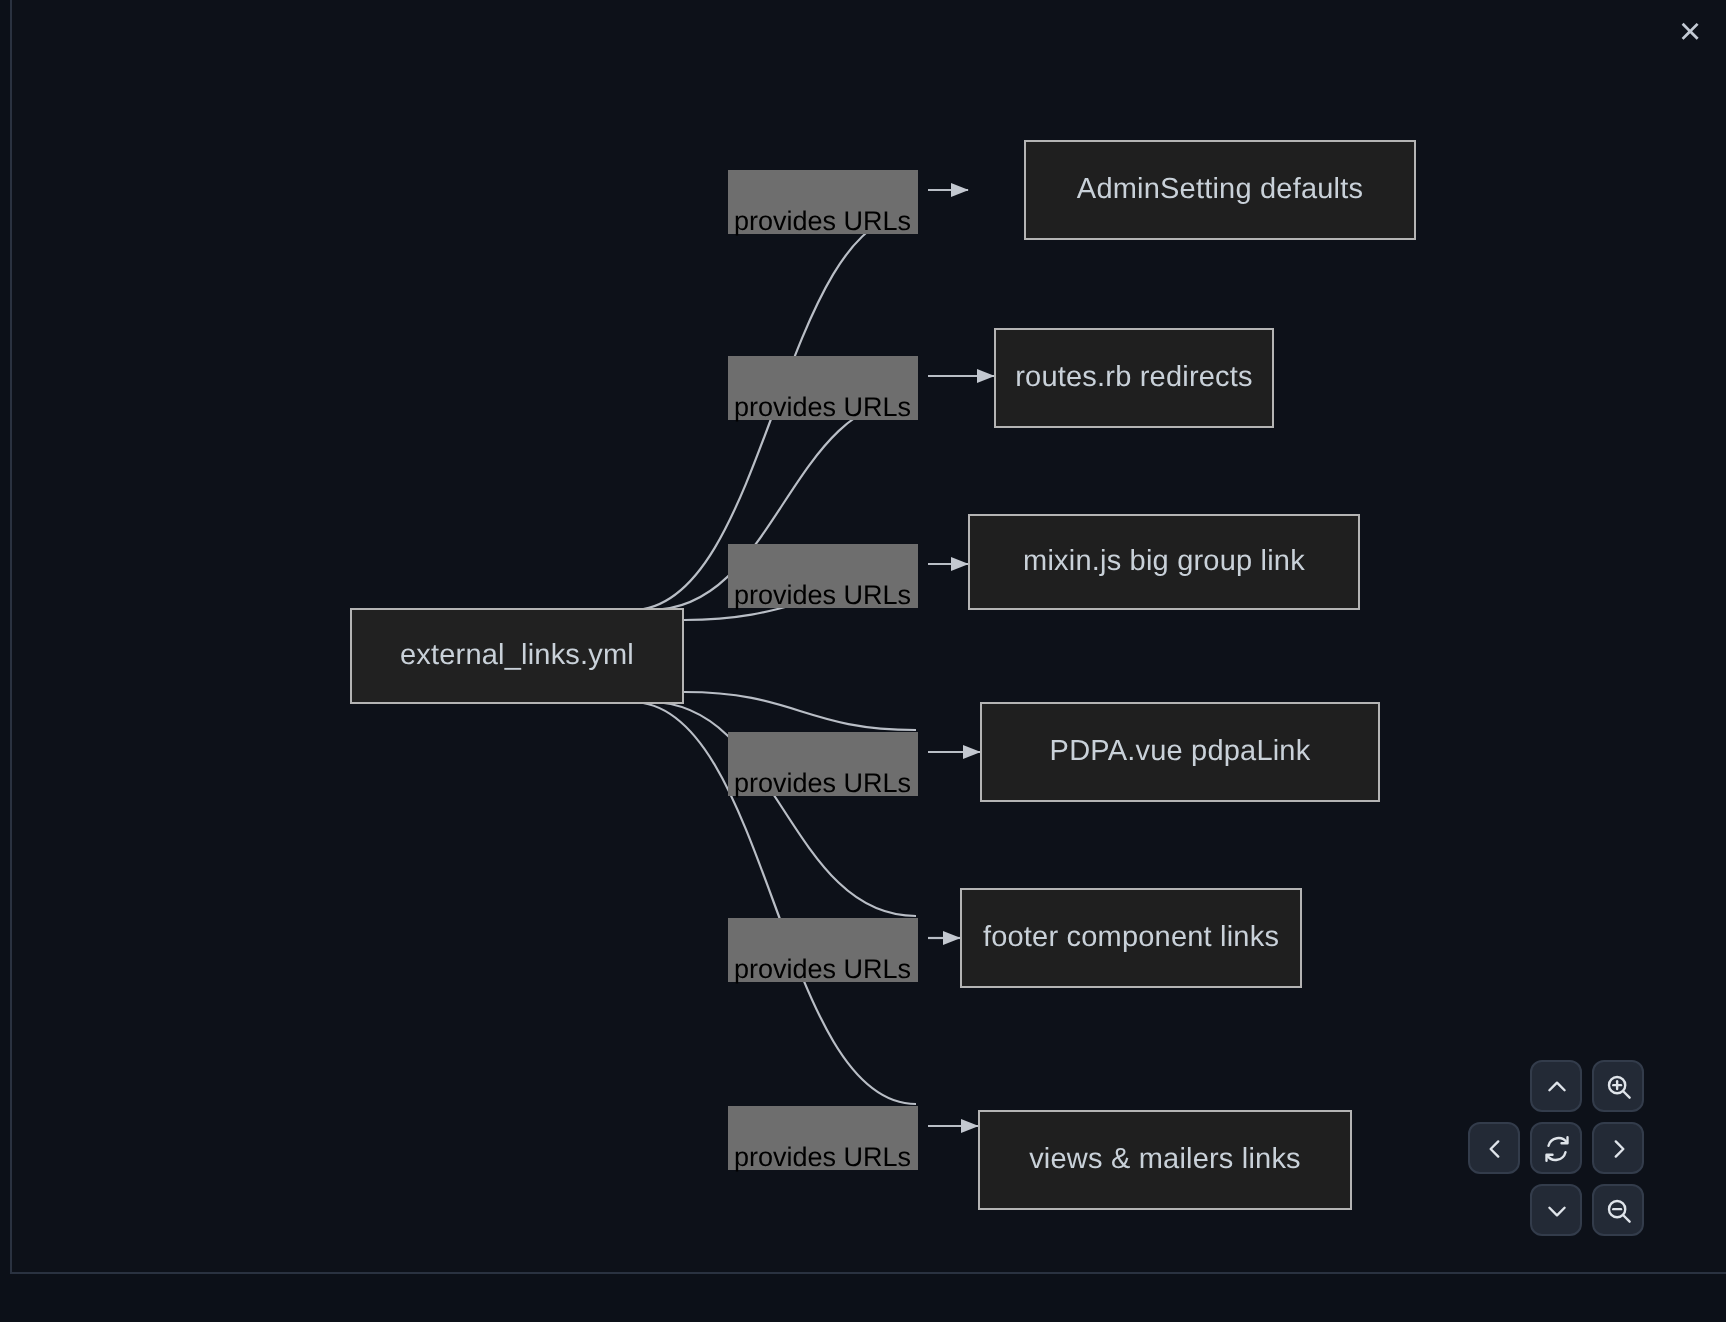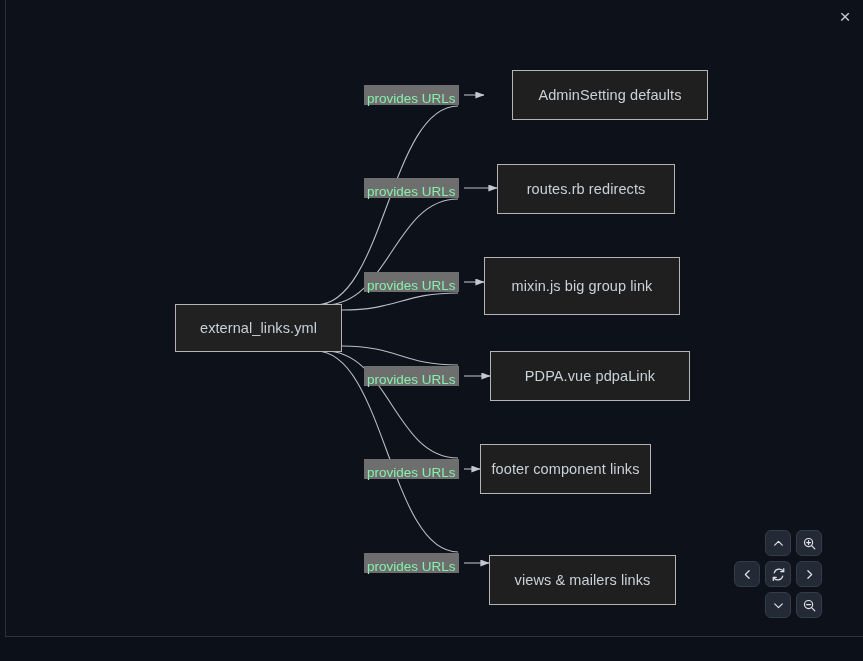--- a/index.html
+++ b/index.html
@@ -63,25 +63,25 @@
   }
   .node.source {
     background: #212121;
     text-align: center;
   }
 
   
   .edge-label {
     position: absolute;
     background: #6e6e6e;
-    color: #86efac;
+    color: #000000;
     font-size: 13.5px;
     line-height: 20px;
     height: 20px;
-    padding: 4px 3px;
+    padding: 16px 3px;
     white-space: nowrap;
     cursor: default;
   }
 
   
   #close-button {
     position: absolute;
     right: 6px;
     top: 4px;
     width: 24px;
@@ -162,24 +162,24 @@
           </g>
       </svg>
 
       <div id="nodes-layer">
           <div class="node source" style="left: 169px; top: 304px; width: 167px; height: 48px;">
             <span>external_links.yml</span>
           </div>
           <div class="node" style="left: 506px; top: 70px; width: 196px; height: 50px;">
             <span>AdminSetting defaults</span>
           </div>
-          <div class="node" style="left: 491px; top: 164px; width: 178px; height: 50px;">
+          <div class="node" style="left: 491px; top: 164px; width: 140px; height: 50px;">
             <span>routes.rb redirects</span>
           </div>
-          <div class="node" style="left: 478px; top: 257px; width: 196px; height: 58px;">
+          <div class="node" style="left: 478px; top: 257px; width: 196px; height: 48px;">
             <span>mixin.js big group link</span>
           </div>
           <div class="node" style="left: 484px; top: 351px; width: 200px; height: 50px;">
             <span>PDPA.vue pdpaLink</span>
           </div>
           <div class="node" style="left: 474px; top: 444px; width: 171px; height: 50px;">
             <span>footer component links</span>
           </div>
           <div class="node" style="left: 483px; top: 538px; width: 187px; height: 50px; margin-top: 17px;">
             <span>views &amp; mailers links</span>

